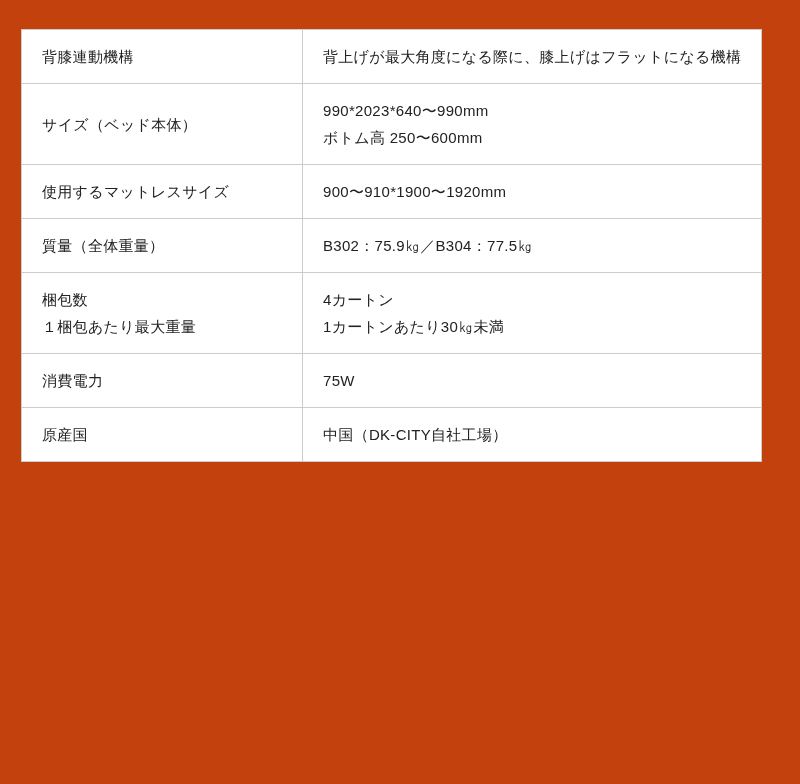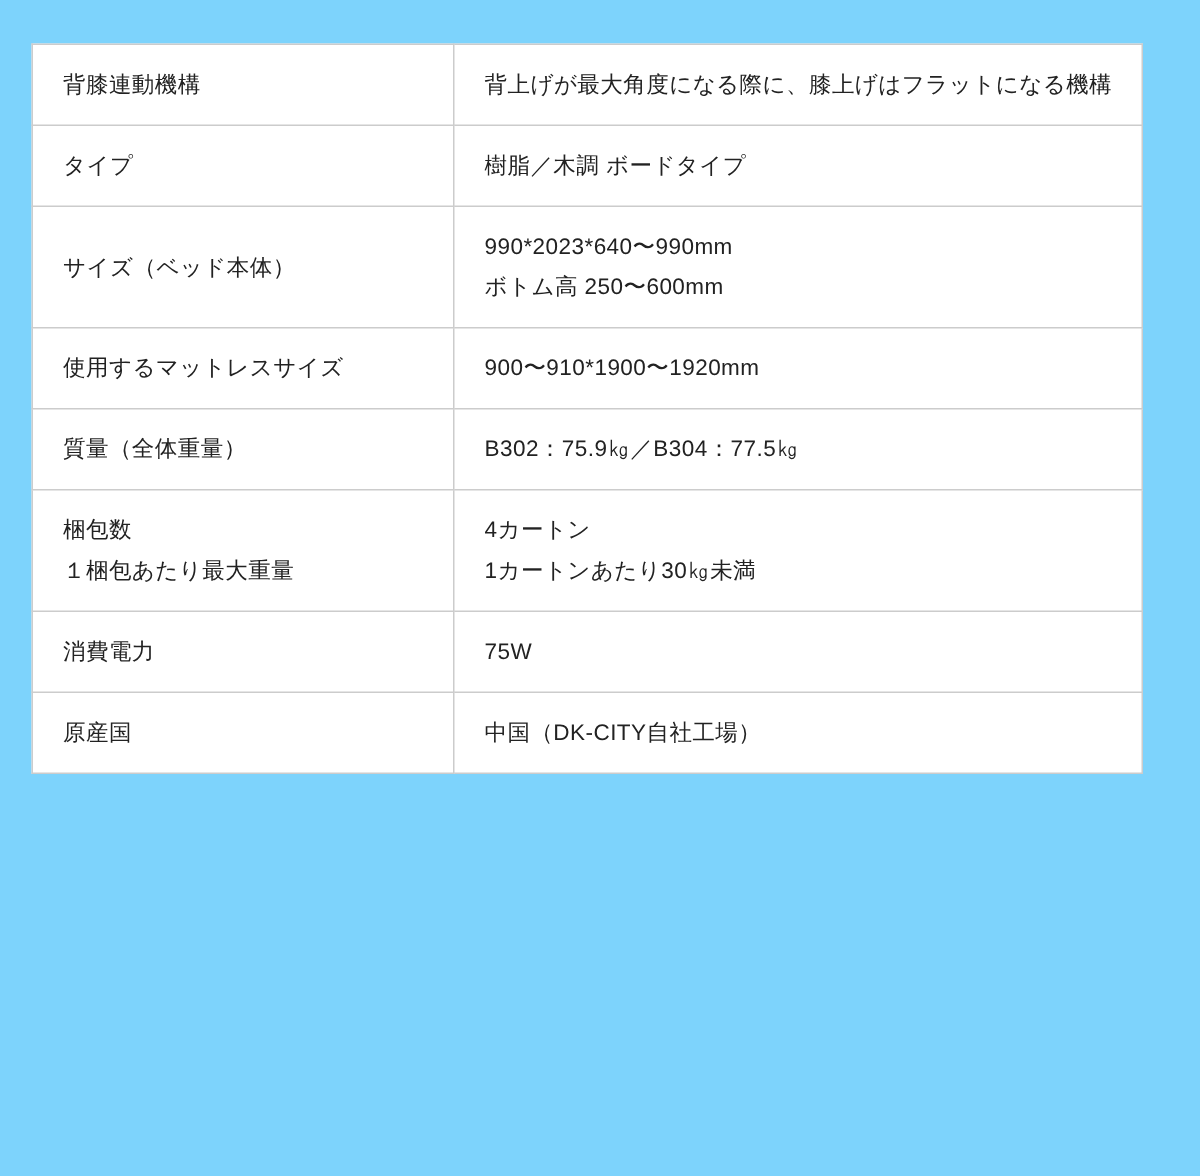--- a/index.html
+++ b/index.html
@@ -7,21 +7,21 @@
     padding: 0;
     background: #ffffff;
     width: 800px;
     height: 784px;
     font-family: "Liberation Sans", "DejaVu Sans", sans-serif;
   }
   .page {
     position: relative;
     width: 800px;
     height: 784px;
-    background: #7dd3fc;
+    background: #c2410c;
     overflow: hidden;
   }
   table.spec-table {
     position: absolute;
     left: 21px;
     top: 29px;
     width: 741px;
     border-collapse: collapse;
     table-layout: fixed;
     background: #ffffff;
@@ -53,28 +53,20 @@
     <tbody>
   <tr>
     <th>
             <div class="cell-line">背膝連動機構</div>
           </th>
     <td>
             <div class="cell-line">背上げが最大角度になる際に、膝上げはフラットになる機構</div>
           </td>
   </tr>
 
-  <tr>
-    <th>
-            <div class="cell-line">タイプ</div>
-          </th>
-    <td>
-            <div class="cell-line">樹脂／木調 ボードタイプ</div>
-          </td>
-  </tr>
 
   <tr>
     <th>
             <div class="cell-line">サイズ（ベッド本体）</div>
           </th>
     <td>
             <div class="cell-line">990*2023*640〜990mm</div>
             <div class="cell-line">ボトム高 250〜600mm</div>
           </td>
   </tr>

